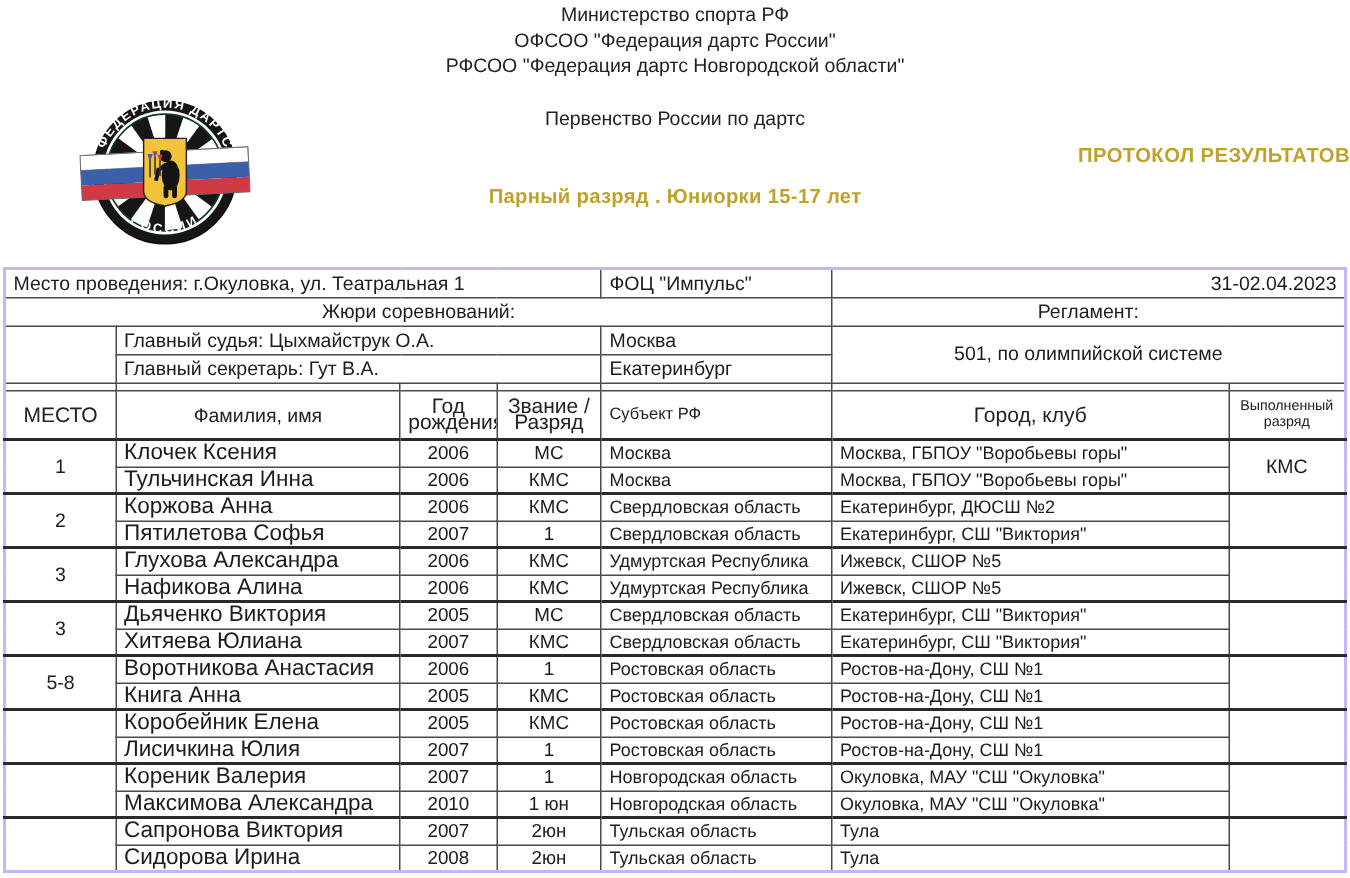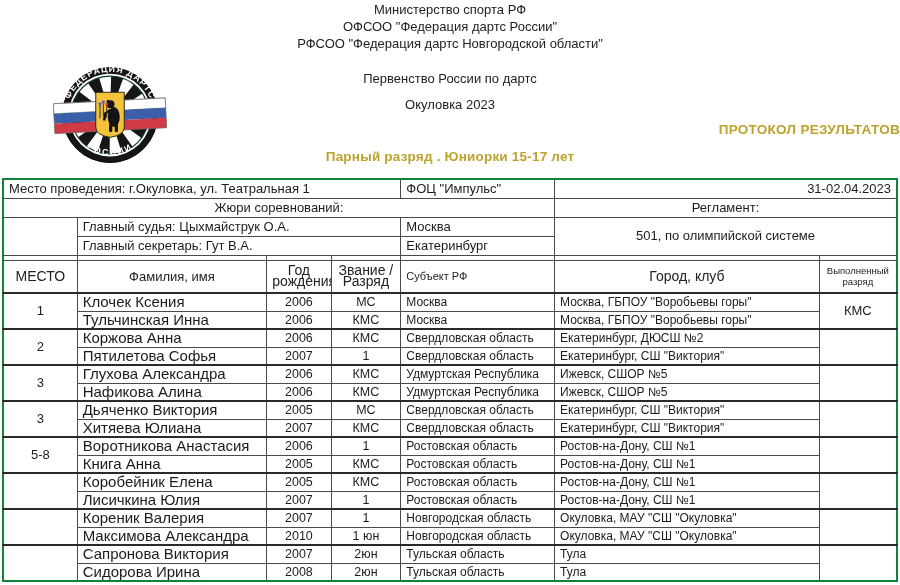--- a/index.html
+++ b/index.html
@@ -32,21 +32,21 @@
     font-size: 13px;
   }
   table.protocol td {
     border: 1px solid #4a4a4a;
     padding: 0 5px;
     height: 18px;
     line-height: 16px;
     overflow: hidden;
     white-space: nowrap;
   }
-  table.protocol { border: 2px solid #15803d; padding-left: 33px; }
+  table.protocol { border: 2px solid #c4b5fd; padding-left: 33px; }
   tr.info-row td { height: 19px; font-size: 13px; }
   tr.spacer-row td { height: 5px; padding: 0; }
   tr.head-row td {
     height: 33px; text-align: center; font-size: 14px;
     line-height: 11px; white-space: normal; vertical-align: middle;
     border-bottom: 2px solid #2a2a2a; border-top: 1px solid #2a2a2a;
     color: #222;
   }
   tr.head-row td.c-region { text-align: left; font-size: 11px; }
   tr.head-row td.c-name { font-size: 13px; }
@@ -64,21 +64,20 @@
   tr.pair-start td { border-top: 2px solid #2a2a2a; }
 </style>
 </head>
 <body>
 
 <div class="doc-header">
   <div class="org-line">Министерство спорта РФ</div>
   <div class="org-line">ОФСОО "Федерация дартс России"</div>
   <div class="org-line">РФСОО "Федерация дартс Новгородской области"</div>
   <div class="event-title">Первенство России по дартс</div>
-  <div class="event-sub">Окуловка 2023</div>
   <div class="gold1">ПРОТОКОЛ РЕЗУЛЬТАТОВ</div>
   <div class="gold2">Парный разряд . Юниорки 15-17 лет</div>
 </div>
 
 <div class="logo-wrap">
   <svg viewBox="0 0 120 112">
 
     <circle cx="60" cy="55" r="50" fill="#161616" stroke="#0a0a0a" stroke-width="1"></circle>
     <circle cx="60" cy="55" r="43.5" fill="#ffffff"></circle>
 

